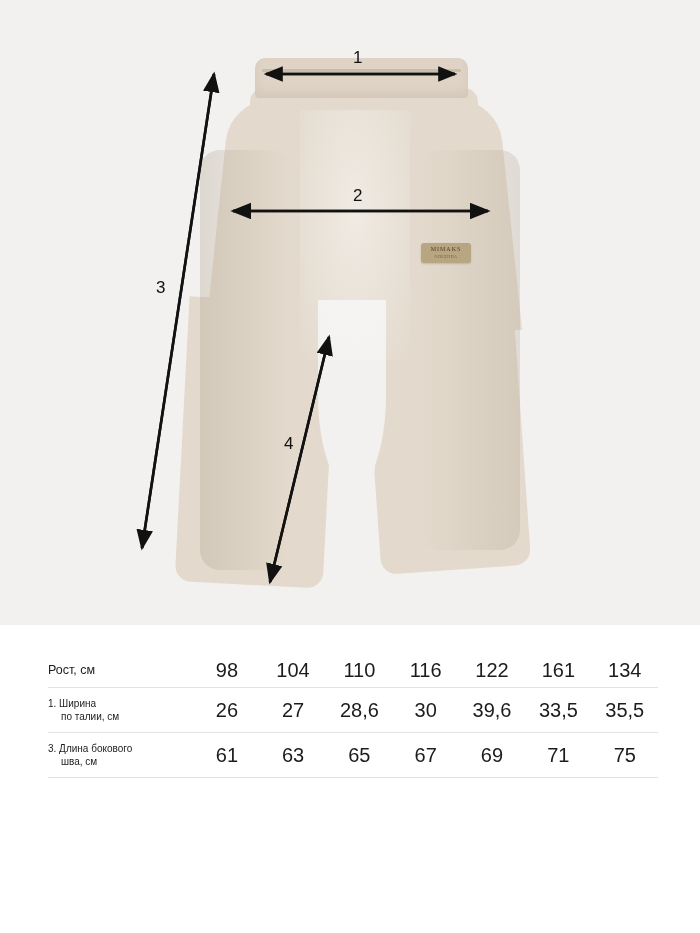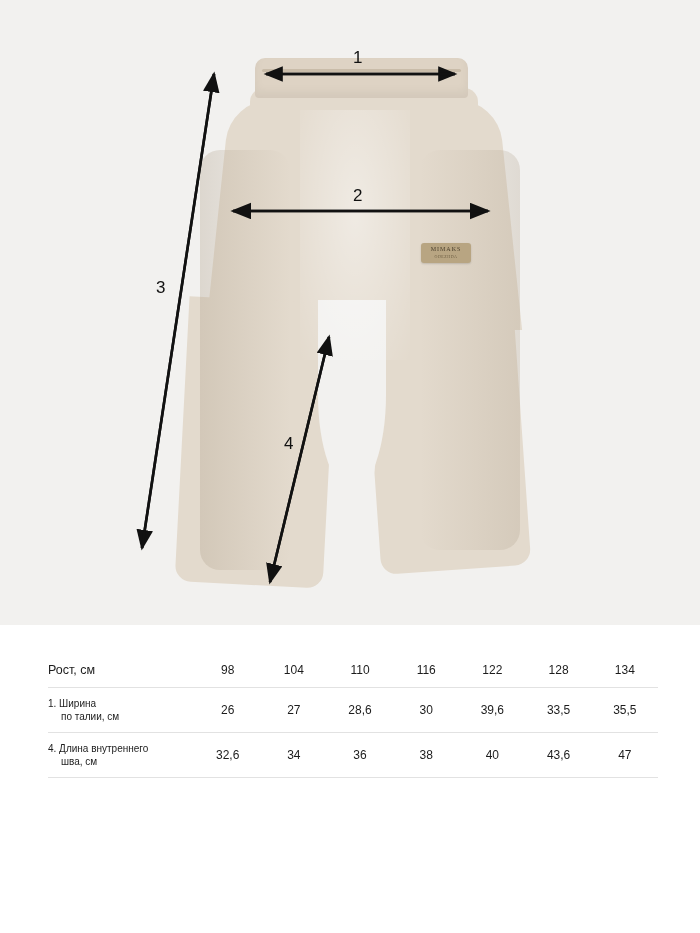--- a/index.html
+++ b/index.html
@@ -247,21 +247,21 @@
     text-align: left;
     width: 140px;
     padding-right: 8px !important;
     font-size: 10px;
     line-height: 1.35;
   }
   .rowhead .l2 { display: block; padding-left: 13px; }
   .sizecell {
     text-align: center;
     width: 67px;
-    font-size: 12px;
+    font-size: 20px;
   }
   .hdr-label {
     font-size: 12.5px;
   }
 </style>
 </head>
 <body>
 
 <div class="page">
 
@@ -319,48 +319,48 @@
   <div class="table-area">
     <table class="sizes">
       <thead>
         <tr>
           <th class="rowhead hdr-label">Рост, см</th>
           <th class="sizecell">98</th>
           <th class="sizecell">104</th>
           <th class="sizecell">110</th>
           <th class="sizecell">116</th>
           <th class="sizecell">122</th>
-          <th class="sizecell">128</th>
+          <th class="sizecell">161</th>
           <th class="sizecell">134</th>
         </tr>
       </thead>
       <tbody>
         <tr>
           <td class="rowhead">
             <span>1. Ширина</span>
             <span class="l2">по талии, см</span>
           </td>
           <td class="sizecell">26</td>
           <td class="sizecell">27</td>
           <td class="sizecell">28,6</td>
           <td class="sizecell">30</td>
           <td class="sizecell">39,6</td>
           <td class="sizecell">33,5</td>
           <td class="sizecell">35,5</td>
         </tr>
         <tr>
           <td class="rowhead">
-            <span>4. Длина внутреннего</span>
+            <span>3. Длина бокового</span>
             <span class="l2">шва, см</span>
           </td>
-          <td class="sizecell">32,6</td>
-          <td class="sizecell">34</td>
-          <td class="sizecell">36</td>
-          <td class="sizecell">38</td>
-          <td class="sizecell">40</td>
-          <td class="sizecell">43,6</td>
-          <td class="sizecell">47</td>
+          <td class="sizecell">61</td>
+          <td class="sizecell">63</td>
+          <td class="sizecell">65</td>
+          <td class="sizecell">67</td>
+          <td class="sizecell">69</td>
+          <td class="sizecell">71</td>
+          <td class="sizecell">75</td>
         </tr>
       </tbody>
     </table>
   </div>
 
 </div>
 
 </body></html>

